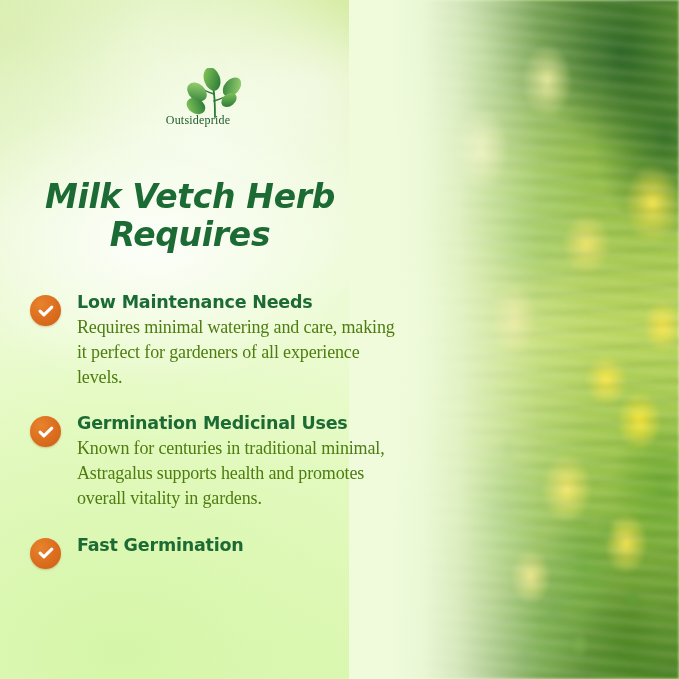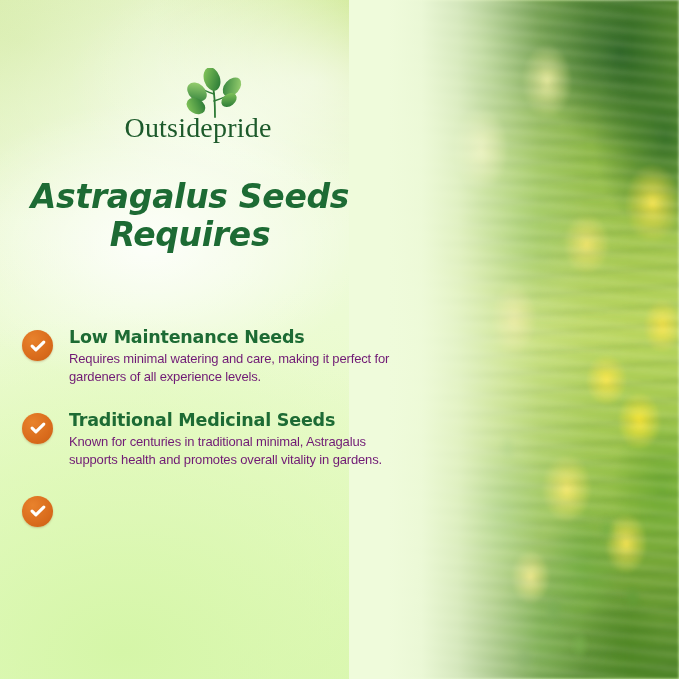--- a/index.html
+++ b/index.html
@@ -168,21 +168,21 @@
   .logo-mark svg {
     position: absolute;
     left: 50%;
     top: 0;
     transform: translateX(-8px);
   }
   .logo-word {
     display: block;
     margin-top: -4px;
     font-family: "Liberation Serif", "DejaVu Serif", serif;
-    font-size: 28px;
+    font-size: 12px;
     letter-spacing: 0.2px;
     color: #1d5a2b;
     line-height: 1;
     padding-left: 16px;
   }
 
   
   .headline {
     position: absolute;
     top: 156px;
@@ -196,23 +196,22 @@
     line-height: 1.16;
     letter-spacing: -0.3px;
     color: #1d6b34;
   }
   .headline .hl-line { display: block; }
 
   
   .benefits {
     position: absolute;
     top: 292px;
-    left: 22px;
+    left: 30px;
     width: 370px;
-    margin-top: 35px;
   }
   .benefit {
     position: relative;
     padding-left: 47px;
     margin-bottom: 24px;
   }
   .benefit:last-child { margin-bottom: 0; }
 
   .check-icon {
     position: absolute;
@@ -234,24 +233,24 @@
   .benefit-title {
     font-family: "DejaVu Sans", "Liberation Sans", sans-serif;
     font-size: 17.5px;
     font-weight: bold;
     color: #1d6b34;
     line-height: 1.2;
     letter-spacing: -0.2px;
     margin: 0 0 2px 0;
   }
   .benefit-desc {
-    font-family: Liberation Sans, sans-serif;
-    font-size: 13px;
+    font-family: Liberation Serif, serif;
+    font-size: 18px;
     font-weight: normal;
-    color: #701a75;
+    color: #4d7c0f;
     line-height: 1.38;
     letter-spacing: -0.15px;
     margin: 0;
   }
 </style>
 </head>
 <body>
 
 <div class="infographic">
 
@@ -294,21 +293,21 @@
 
           <ellipse cx="15" cy="24" rx="8" ry="11" fill="url(#lf2)" transform="rotate(-48 15 24)"></ellipse>
 
           <ellipse cx="14" cy="38" rx="7.5" ry="10" fill="url(#lf1)" transform="rotate(-58 14 38)"></ellipse>
         </svg>
       </span>
       <span class="logo-word">Outsidepride</span>
     </div>
 
     <h1 class="headline">
-      <span class="hl-line">Astragalus Seeds</span>
+      <span class="hl-line">Milk Vetch Herb</span>
       <span class="hl-line">Requires</span>
     </h1>
 
     <div class="benefits">
 
       <div class="benefit">
         <span class="check-icon">
           <svg width="17" height="17" viewBox="0 0 17 17" xmlns="http://www.w3.org/2000/svg">
             <path d="M2.6 8.6 L6.4 12.3 L14.3 4.6" stroke="#ffffff" stroke-width="3.1" fill="none" stroke-linecap="round" stroke-linejoin="round"></path>
           </svg>
@@ -316,27 +315,28 @@
         <p class="benefit-title">Low Maintenance Needs</p>
         <p class="benefit-desc">Requires minimal watering and care, making it perfect for gardeners of all experience levels.</p>
       </div>
 
       <div class="benefit">
         <span class="check-icon">
           <svg width="17" height="17" viewBox="0 0 17 17" xmlns="http://www.w3.org/2000/svg">
             <path d="M2.6 8.6 L6.4 12.3 L14.3 4.6" stroke="#ffffff" stroke-width="3.1" fill="none" stroke-linecap="round" stroke-linejoin="round"></path>
           </svg>
         </span>
-        <p class="benefit-title">Traditional Medicinal Seeds</p>
+        <p class="benefit-title">Germination Medicinal Uses</p>
         <p class="benefit-desc">Known for centuries in traditional minimal, Astragalus supports health and promotes overall vitality in gardens.</p>
       </div>
 
       <div class="benefit">
         <span class="check-icon">
           <svg width="17" height="17" viewBox="0 0 17 17" xmlns="http://www.w3.org/2000/svg">
             <path d="M2.6 8.6 L6.4 12.3 L14.3 4.6" stroke="#ffffff" stroke-width="3.1" fill="none" stroke-linecap="round" stroke-linejoin="round"></path>
           </svg>
         </span>
+        <p class="benefit-title">Fast Germination</p>
       </div>
 
     </div>
   </div>
 </div>
 
 </body></html>

